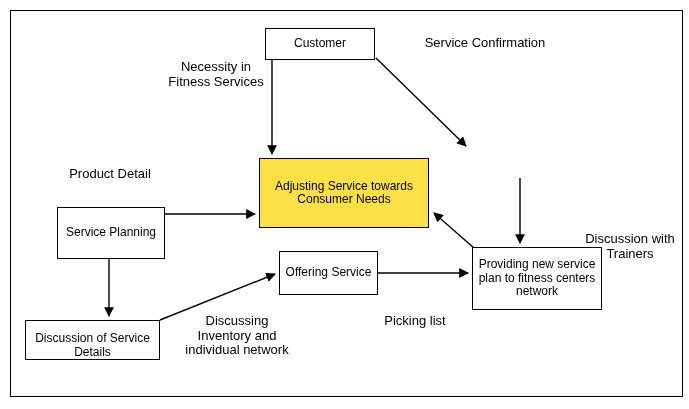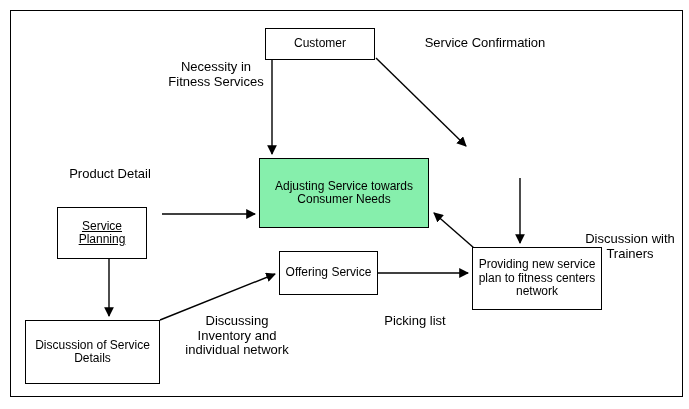--- a/index.html
+++ b/index.html
@@ -3,27 +3,27 @@
 <meta charset="utf-8">
 <style>
   html,body{margin:0;padding:0;background:#ffffff;}
   body{width:689px;height:409px;font-family:"Liberation Sans",sans-serif;}
   #diagram-root{position:relative;width:689px;height:409px;overflow:hidden;background:#fff;}
   #frame{position:absolute;left:10px;top:10px;width:673px;height:387px;border:1px solid #000;box-sizing:border-box;}
   svg#edges{position:absolute;left:0;top:0;width:689px;height:409px;}
   .node{position:absolute;box-sizing:border-box;border:1px solid #000;background:#fff;
         display:flex;align-items:center;justify-content:center;text-align:center;
         font-size:12px;line-height:1.12;color:#000;}
-  .node.process{background:#86efac;justify-content:center;}
+  .node.process{background:#fde047;justify-content:center;}
   .label{position:absolute;text-align:center;font-size:13px;line-height:1.12;color:#000;white-space:pre-line;}
   .nd-customer{left:265px;top:28px;width:110px;height:32px;}
   .nd-manager{left:466px;top:148px;width:108px;height:30px;}
   .nd-adjust{left:259px;top:158px;width:170px;height:70px;}
-  .nd-planning{left:57px;top:207px;width:90px;height:52px;text-decoration:underline;}
-  .nd-discussion{left:25px;top:320px;width:135px;height:64px;}
+  .nd-planning{left:57px;top:207px;width:108px;height:52px;}
+  .nd-discussion{left:25px;top:320px;width:135px;height:40px;align-items:flex-end;}
   .nd-offering{left:279px;top:251px;width:99px;height:44px;}
   .nd-providing{left:472px;top:247px;width:130px;height:63px;}
   .lb-necessity{left:163px;top:60px;width:106px;}
   .lb-confirmation{left:418px;top:36px;width:134px;}
   .lb-product{left:62px;top:167px;width:96px;}
   .lb-trainers{left:575px;top:192px;width:110px;margin-top:40px;}
   .lb-discussing{left:178px;top:314px;width:118px;}
   .lb-picking{left:367px;top:314px;width:96px;}
 </style>
 </head>

